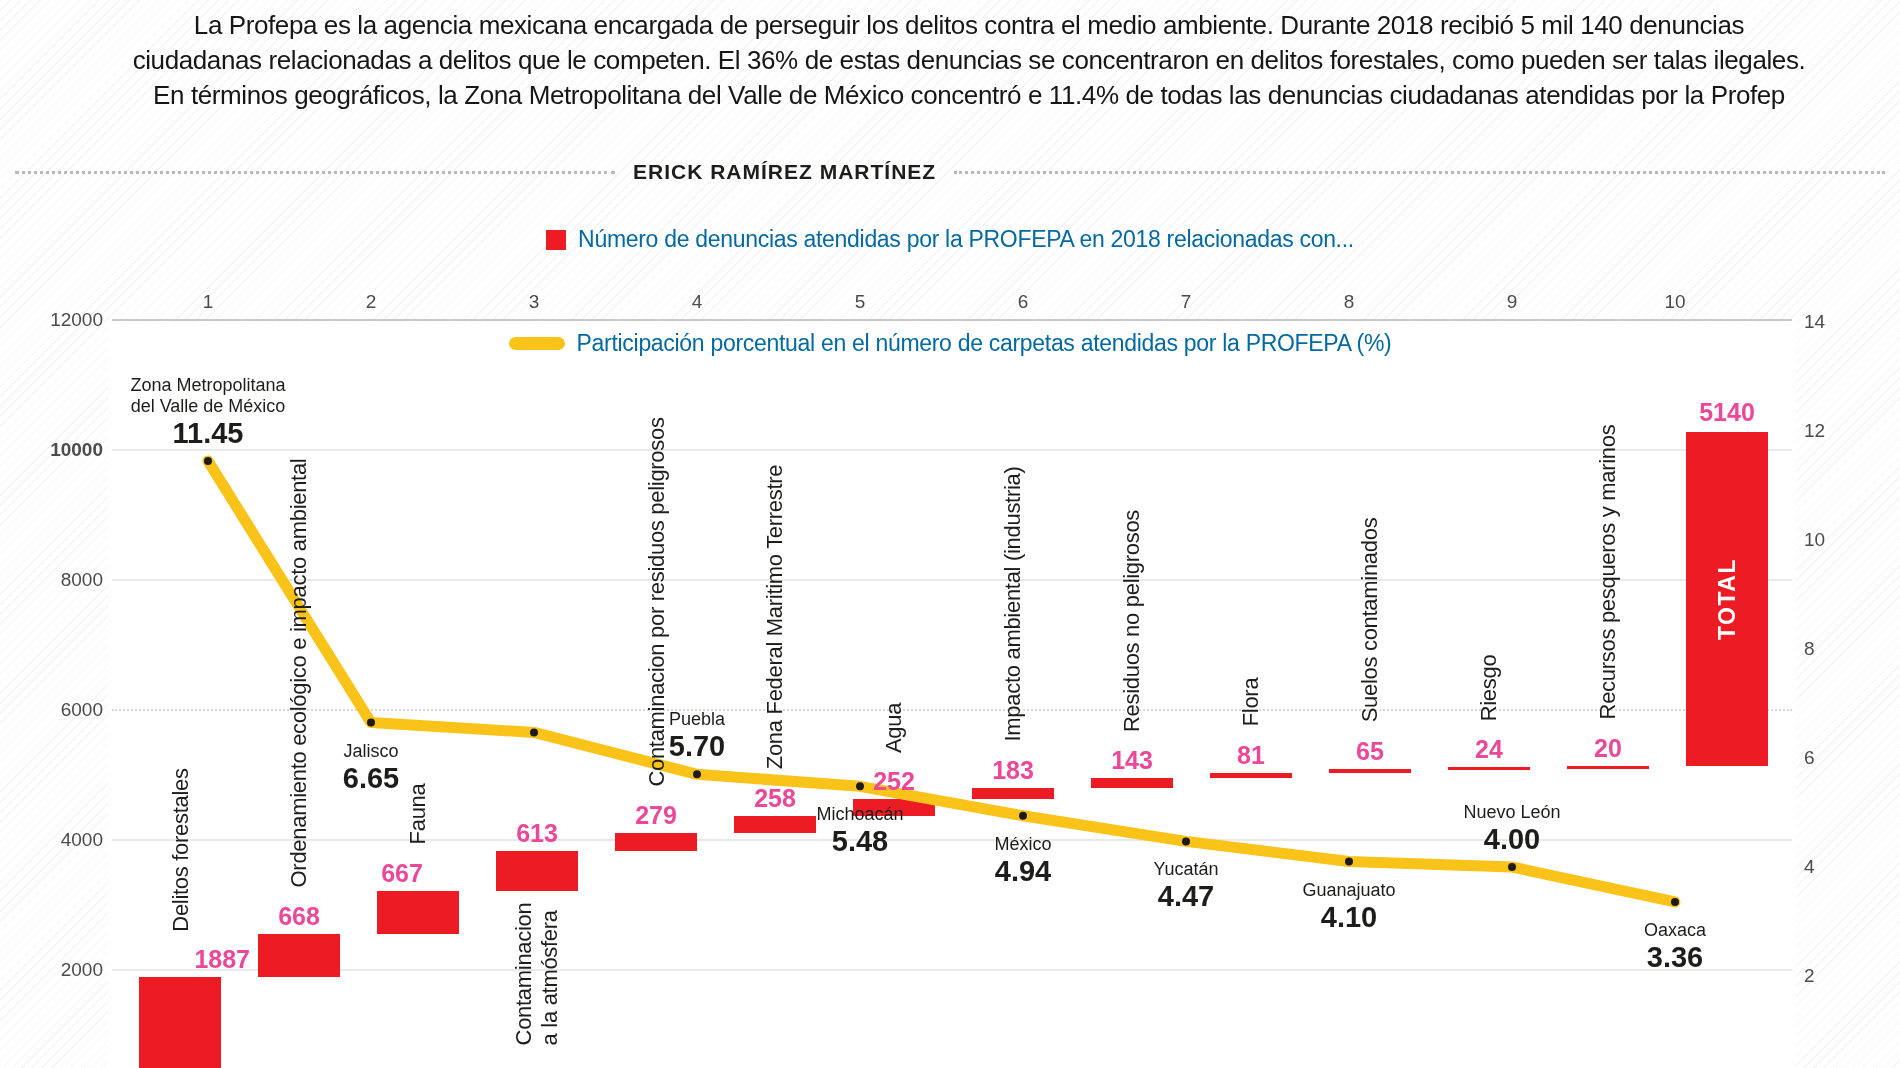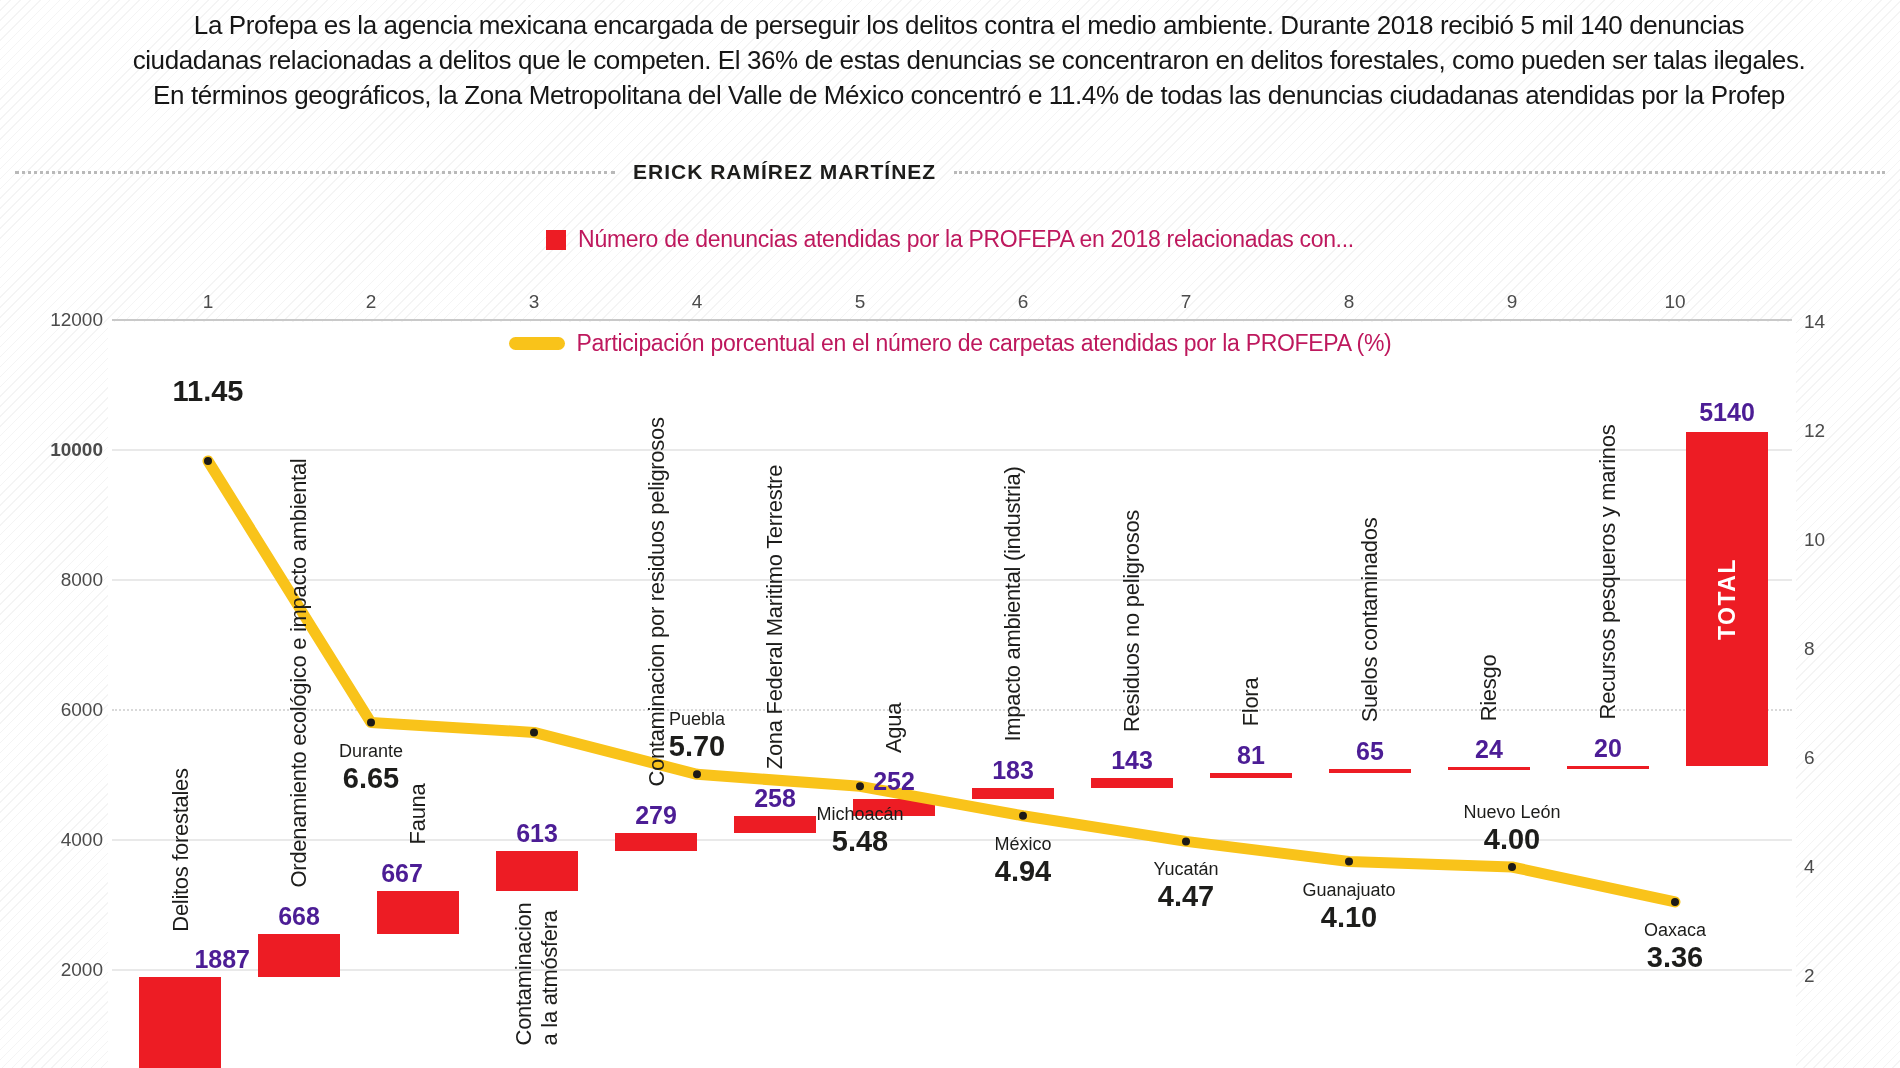--- a/index.html
+++ b/index.html
@@ -26,40 +26,40 @@
   .rule{height:0;border-top:3px dotted #b9b9b9;}
   .rule-left{width:600px;}
   .rule-right{flex:1;}
   .byline{
     font-size:21px;font-weight:bold;letter-spacing:1px;
     white-space:nowrap;color:#1d1d1b;
   }
   .legend-row{
     position:absolute;left:0;width:100%;
     display:flex;justify-content:center;align-items:center;gap:12px;
-    font-size:23px;letter-spacing:-0.3px;color:#be185d;font-weight:500;
+    font-size:23px;letter-spacing:-0.3px;color:#0369a1;font-weight:500;
     z-index:30;
   }
   .legend-bars{top:226px;}
   .legend-line{top:330px;}
   .swatch-bar{width:20px;height:20px;}
   .swatch-line{width:56px;height:13px;border-radius:7px;}
   #chart{position:absolute;inset:0;}
   .panel{position:absolute;left:108px;top:322px;width:1688px;height:746px;background:#fff;z-index:1;}
   .gridline{position:absolute;left:112px;width:1680px;height:0;border-top:2px solid #e9e9e9;z-index:2;}
   .gridline.dotted{border-top:2px dotted #d9d9d9;}
   .axis-top{position:absolute;left:112px;width:1680px;height:2px;background:#c9c9c9;z-index:3;}
   .tick-label{position:absolute;font-size:19px;color:#4b4b4b;z-index:4;}
   .tick-left{width:64px;text-align:right;}
   .tick-right{width:50px;text-align:left;}
   .tick-top{width:40px;text-align:center;}
   .bar{position:absolute;z-index:5;}
   .bar-value{
     position:absolute;width:140px;text-align:center;
-    font-size:25px;font-weight:bold;line-height:28px;color:#4c1d95;z-index:12;
+    font-size:25px;font-weight:bold;line-height:28px;color:#ec4899;z-index:12;
   }
   .rot-label{
     position:absolute;white-space:nowrap;font-size:22px;line-height:26px;
     letter-spacing:-0.3px;color:#1d1d1b;z-index:11;text-align:left;
   }
   .rot-label div{white-space:nowrap;}
   .total-label{
     color:#ffffff;font-weight:bold;font-size:23px;letter-spacing:1.5px;z-index:13;
   }
   #line-svg{position:absolute;left:0;top:0;z-index:9;}
@@ -196,25 +196,29 @@
       <circle cx="534" cy="732.385" r="4" fill="#1d1a17"></circle>
       <circle cx="697" cy="774.3499999999999" r="4" fill="#1d1a17"></circle>
       <circle cx="860" cy="786.3399999999999" r="4" fill="#1d1a17"></circle>
       <circle cx="1023" cy="815.77" r="4" fill="#1d1a17"></circle>
       <circle cx="1186" cy="841.385" r="4" fill="#1d1a17"></circle>
       <circle cx="1349" cy="861.55" r="4" fill="#1d1a17"></circle>
       <circle cx="1512" cy="867" r="4" fill="#1d1a17"></circle>
       <circle cx="1675" cy="901.88" r="4" fill="#1d1a17"></circle>
     </svg>
     <div class="state-label" style="left: 98px; width: 220px; top: 374.975px;">
+      <div class="state-name">
+        <div>Zona Metropolitana</div>
+        <div>del Valle de México</div>
+      </div>
       <div class="state-value">11.45</div>
     </div>
     <div class="state-label" style="left: 261px; width: 220px; top: 740.575px;">
       <div class="state-name">
-        <div>Durante</div>
+        <div>Jalisco</div>
       </div>
       <div class="state-value">6.65</div>
     </div>
     <div class="state-label" style="left: 587px; width: 220px; top: 709.35px;">
       <div class="state-name">
         <div>Puebla</div>
       </div>
       <div class="state-value">5.70</div>
     </div>
     <div class="state-label" style="left: 750px; width: 220px; top: 804.34px;">

